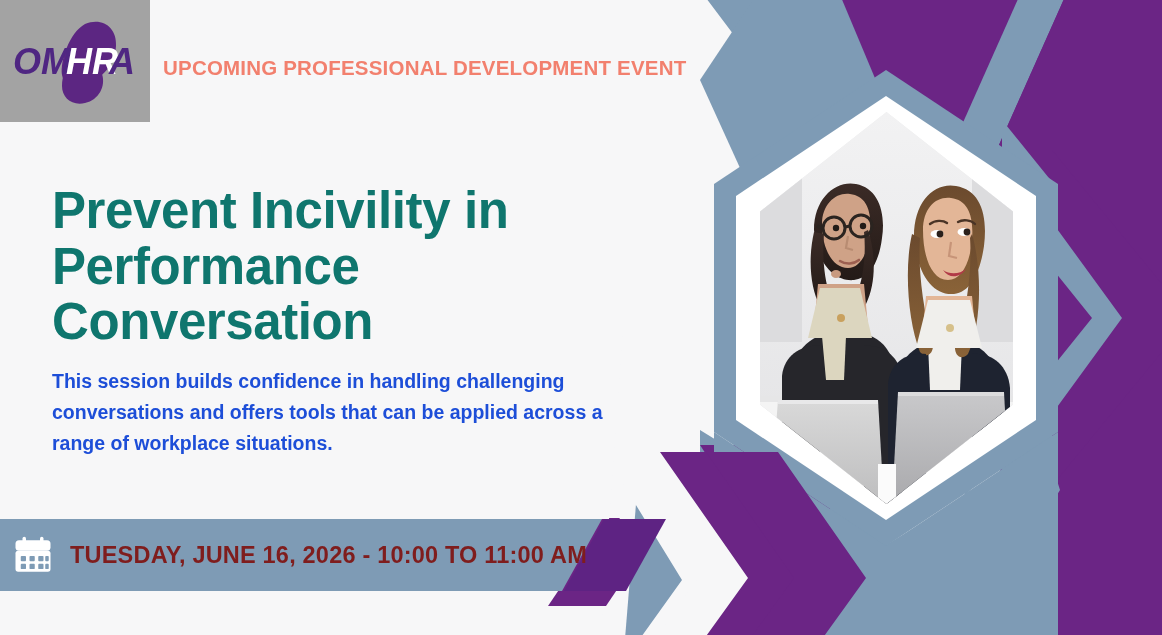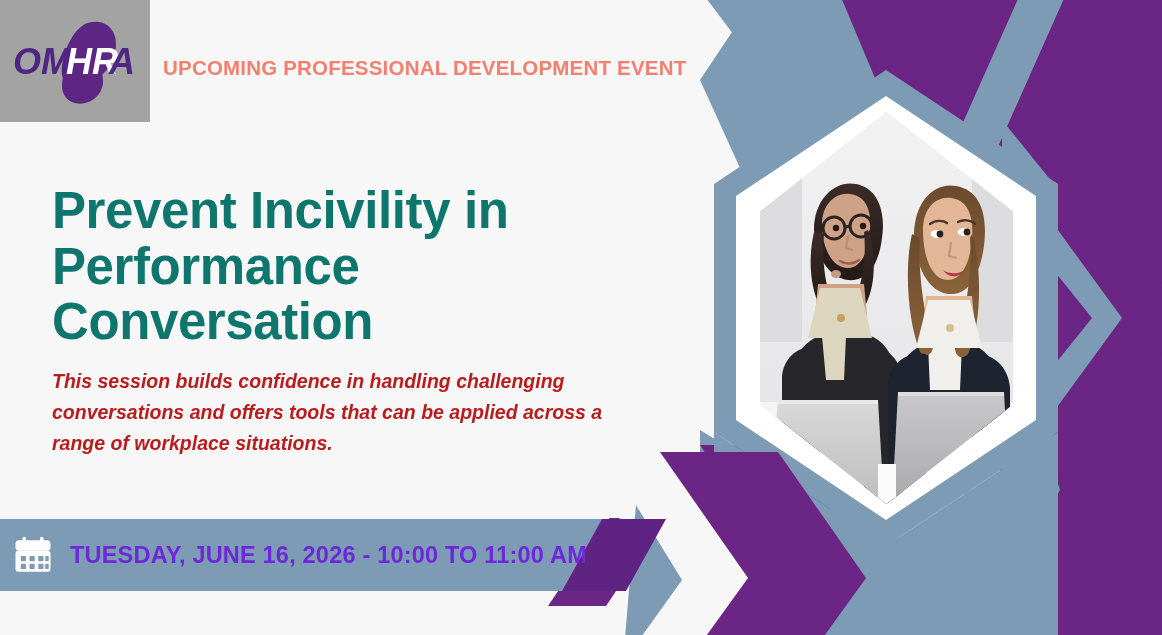--- a/index.html
+++ b/index.html
@@ -56,42 +56,41 @@
     margin-top:35px;
   }
 
   
   #description{
     position:absolute; left:52px; top:366px;
     width:565px;
     font-size:19.5px;
     line-height:1.58;
     font-weight:bold;
-    color:#b91c1c;
-    font-style:italic;
+    color:#1d4ed8;
   }
 
   
   #datebar-wrap{
     position:absolute; left:0; top:519px;
     width:680px; height:72px;
   }
   #datebar-bg{ position:absolute; inset:0; width:680px; height:72px; }
   #datebar-content{
     position:absolute; left:0; top:0;
     height:72px;
     display:flex; align-items:center;
     padding-left:12px;
     gap:16px;
   }
   #cal-icon{ width:42px; height:42px; display:block; flex:0 0 auto; }
   #datebar-text{
     font-size:23.5px;
     font-weight:bold;
-    color:#6d28d9;
+    color:#7f1d1d;
     letter-spacing:.2px;
     white-space:nowrap;
   }
 
   
   #photo-hex{
     position:absolute;
     left:760px; top:112px;
     width:253px; height:392px;
     clip-path:polygon(50% 0%, 100% 25.4%, 100% 74.6%, 50% 100%, 0% 74.6%, 0% 25.4%);

